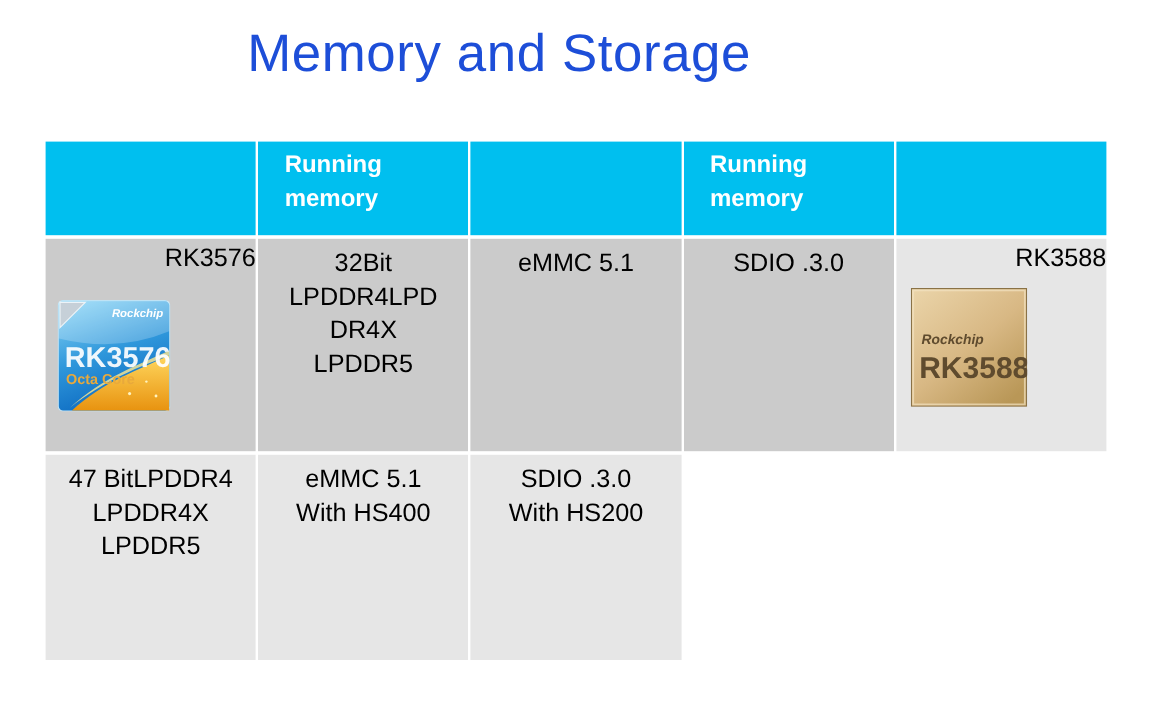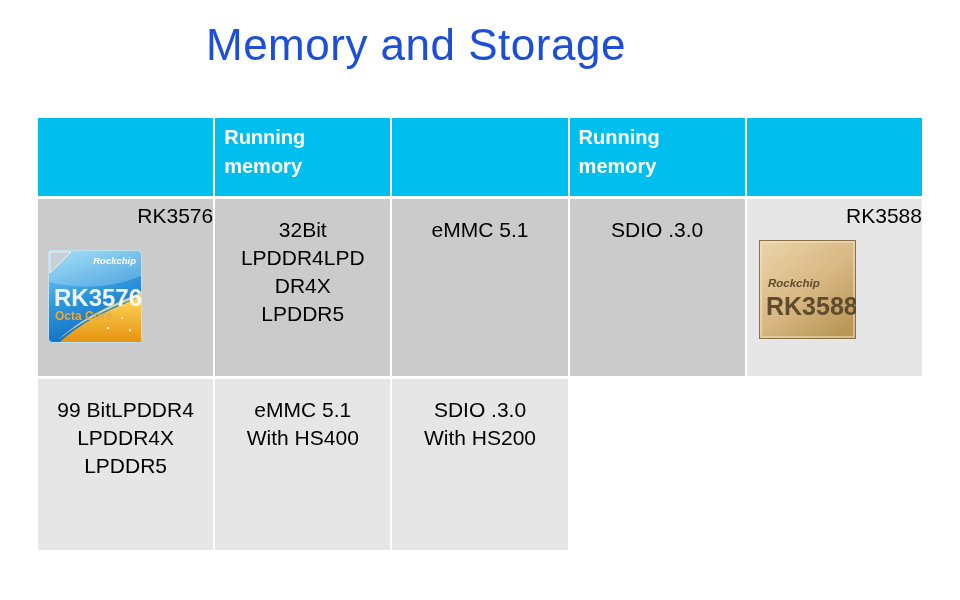--- a/index.html
+++ b/index.html
@@ -19,29 +19,29 @@
     grid-template-columns:repeat(5,1fr);
     grid-template-rows:78px 177px 171px;
     column-gap:2px;row-gap:3px;
     background:#ffffff;
   }
   .cell{overflow:hidden;box-sizing:border-box;}
   .hcell{
     background:var(--header-bg,#00BFEF);
     color:var(--header-text,#ffffff);
     font-size:20px;font-weight:700;line-height:29px;
-    padding:5px 8px 0 9px;
+    padding:5px 8px 0 22px;
     white-space:pre-line;
   }
   .r1{background:var(--row1-bg,#CBCBCB);}
   .r2{background:var(--row2-bg,#E6E6E6);}
   .body-cell{
     color:var(--body-text,#000);
     font-size:21px;line-height:28px;
-    padding-top:17px;
+    padding-top:7px;
     text-align:center;
     white-space:pre-line;
   }
   .name-cell{
     text-align:right;padding:3px 0 0 9px;
   }
   .chip-label{
     font-size:21px;line-height:28px;color:var(--body-text,#000);
   }
   .chip{display:block;}
@@ -106,21 +106,21 @@
           <stop offset="0.55" style="stop-color:var(--chip3588-gold-mid,#D8B884)"></stop>
           <stop offset="1" style="stop-color:var(--chip3588-gold-dark,#B99757)"></stop>
         </linearGradient>
       </defs>
       <rect x="0.5" y="0.5" width="96" height="98" fill="url(#goldChip)" stroke="#8A7246" stroke-width="1"></rect>
       <rect x="2" y="2" width="93" height="95" fill="none" stroke="#F2E3C2" stroke-width="1.5" opacity="0.7"></rect>
       <text x="9" y="47" font-size="11.5" font-style="italic" font-weight="700" fill="var(--chip3588-text,#5F4B2E)">Rockchip</text>
       <text x="7" y="75" font-size="25" font-weight="700" fill="var(--chip3588-text,#5F4B2E)">RK3588</text>
     </svg>
   </div>
-  <div class="cell r2 body-cell">99 BitLPDDR4
+  <div class="cell r2 body-cell">47 BitLPDDR4
 LPDDR4X
 LPDDR5</div>
   <div class="cell r2 body-cell">eMMC 5.1
 With HS400</div>
   <div class="cell r2 body-cell">SDIO .3.0
 With HS200</div>
 
 </div>
 
 </body></html>

